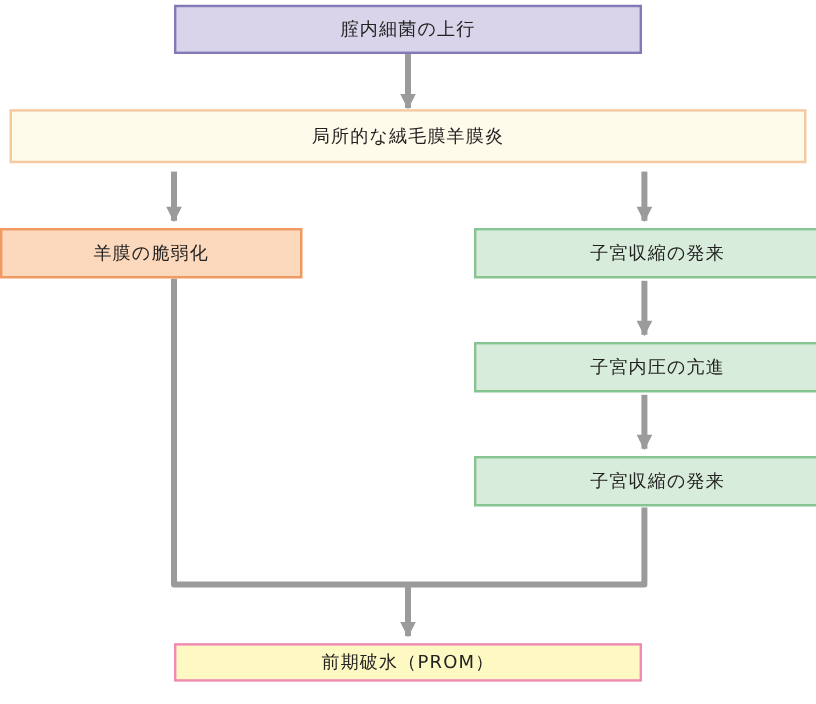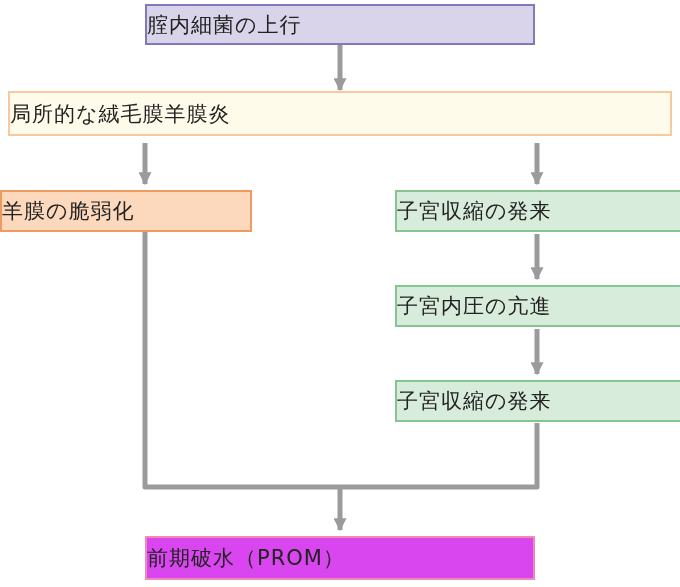--- a/index.html
+++ b/index.html
@@ -20,21 +20,22 @@
     left: 0;
     top: 0;
     width: 680px;
     height: 587px;
   }
   .node {
     position: absolute;
     box-sizing: border-box;
     display: flex;
     align-items: center;
-    font-size: 21px;
+    justify-content: center;
+    font-size: 15px;
     color: #222222;
     letter-spacing: 1px;
     border: 2px solid transparent;
   }
   .node-ascending {
     left: 145px; top: 4px; width: 390px; height: 41px;
     background: #d9d4ea; border-color: #8279b8;
   }
   .node-chorio {
     left: 8px; top: 91px; width: 664px; height: 45px;
@@ -45,22 +46,22 @@
     background: #fcd9bd; border-color: #f09a62;
   }
   .node-green {
     left: 395px; width: 306px; height: 42px;
     background: #d8ecdb; border-color: #86c492;
   }
   .node-contraction { top: 190px; }
   .node-pressure { top: 285px; }
   .node-dilation { top: 380px; }
   .node-prom {
-    left: 145px; top: 536px; width: 390px; height: 44px;
-    background: #d946ef; border-color: #ef8ab4;
+    left: 145px; top: 536px; width: 390px; height: 32px;
+    background: #fef9c3; border-color: #ef8ab4;
   }
 </style>
 </head>
 <body>
 
 <div class="canvas">
 
   <svg class="connectors" viewBox="0 0 680 587" xmlns="http://www.w3.org/2000/svg" aria-hidden="true">
     <defs>
       <marker id="arrowhead" viewBox="0 0 10 10" refX="9" refY="5" markerWidth="15" markerHeight="13" markerUnits="userSpaceOnUse" orient="auto">

